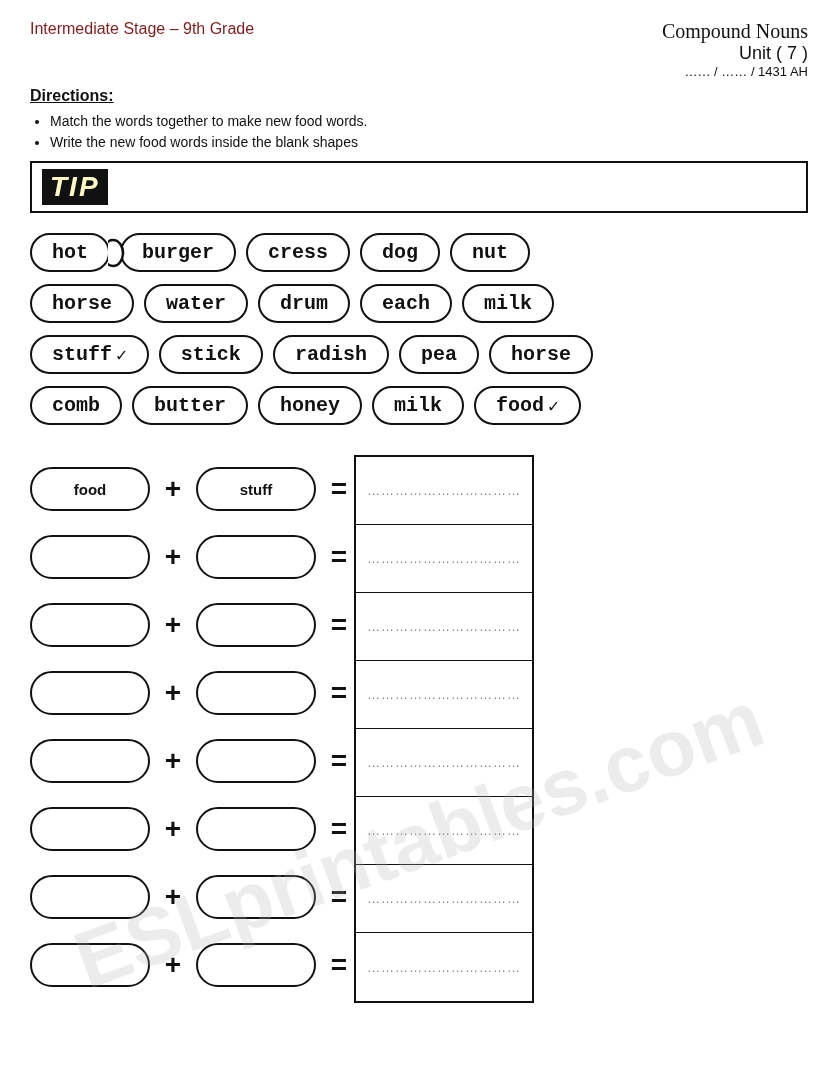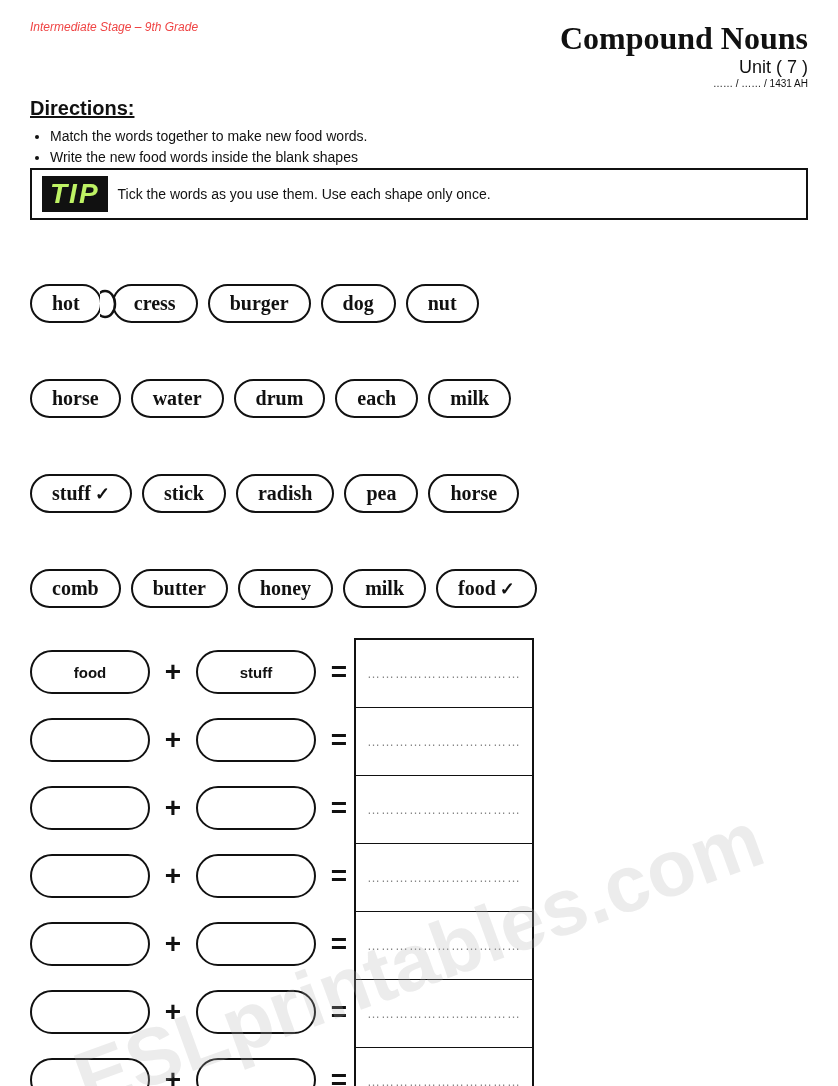--- a/index.html
+++ b/index.html
@@ -14,69 +14,69 @@
       position: relative;
     }
 
     .header-row {
       display: flex;
       justify-content: space-between;
       align-items: flex-start;
       margin-bottom: 8px;
     }
     .header-left {
-      font-size: 12px;
-      color: #ef4444;
-      font-style: italic;
+      font-size: 16px;
+      color: #7f1d1d;
     }
     .header-right {
       text-align: right;
     }
     .header-right .title {
-      font-size: 32px;
-      font-weight: bold;
+      font-size: 20px;
+      font-weight: normal;
       font-family: Georgia, serif;
     }
     .header-right .unit {
       font-size: 18px;
     }
     .header-right .date {
-      font-size: 10px;
+      font-size: 13px;
     }
 
     .directions-title {
-      font-size: 20px;
+      font-size: 16px;
       font-weight: bold;
       text-decoration: underline;
       margin-bottom: 6px;
     }
 
     .directions-list {
       margin-left: 20px;
+      margin-bottom: 8px;
     }
     .directions-list li {
       font-size: 14px;
       line-height: 1.5;
     }
 
     .tip-box {
       border: 2px solid #111;
       display: flex;
       align-items: center;
       padding: 6px 10px;
       margin-bottom: 20px;
       gap: 10px;
     }
     .tip-label {
       font-size: 28px;
       font-weight: 900;
       font-style: italic;
       font-family: Impact, Arial Black, sans-serif;
       background: #111;
-      color: #bef264;
+      color: #fef9c3;
       padding: 2px 8px;
       letter-spacing: 2px;
     }
     .tip-text {
       font-size: 14px;
     }
 
     
     .words-section {
       margin-bottom: 30px;
@@ -88,26 +88,25 @@
       margin-bottom: 12px;
       align-items: center;
     }
 
     .pill {
       border: 2.5px solid #111;
       border-radius: 50px;
       padding: 6px 20px;
       font-size: 20px;
       font-weight: bold;
-      font-family: Liberation Serif, serif;
+      font-family: Liberation Mono, monospace;
       display: inline-flex;
       align-items: center;
       gap: 4px;
       white-space: nowrap;
-      margin-top: 44px;
     }
 
     .checkmark {
       font-size: 18px;
       font-weight: bold;
     }
 
     
     .equation-section {
       display: flex;
@@ -217,36 +216,35 @@
 <div>
   <div class="directions-title">Directions:</div>
   <ul class="directions-list">
     <li>Match the words together to make new food words.</li>
     <li>Write the new food words inside the blank shapes</li>
   </ul>
 </div>
 
 <div class="tip-box">
   <span class="tip-label">TIP</span>
-  <span class="tip-text">Tick the words as you use them. Use each shape only once.</span>
 </div>
 
 <div class="words-section">
 
   <div class="word-row">
     <div class="pill" style="border-radius: 50px; position:relative;">
       hot
       <span style="position:absolute; right:-18px; top:50%; transform:translateY(-50%); display:inline-block; width:18px; height:30px; overflow:hidden;">
         <svg width="18" height="30" viewBox="0 0 18 30">
             <ellipse cx="5" cy="15" rx="10" ry="13" fill="white" stroke="#111" stroke-width="2.5"></ellipse>
           </svg>
       </span>
     </div>
+    <div class="pill">burger</div>
     <div class="pill">cress</div>
-    <div class="pill">burger</div>
     <div class="pill">dog</div>
     <div class="pill">nut</div>
   </div>
 
   <div class="word-row">
     <div class="pill">horse</div>
     <div class="pill">water</div>
     <div class="pill">drum</div>
     <div class="pill">each</div>
     <div class="pill">milk</div>

